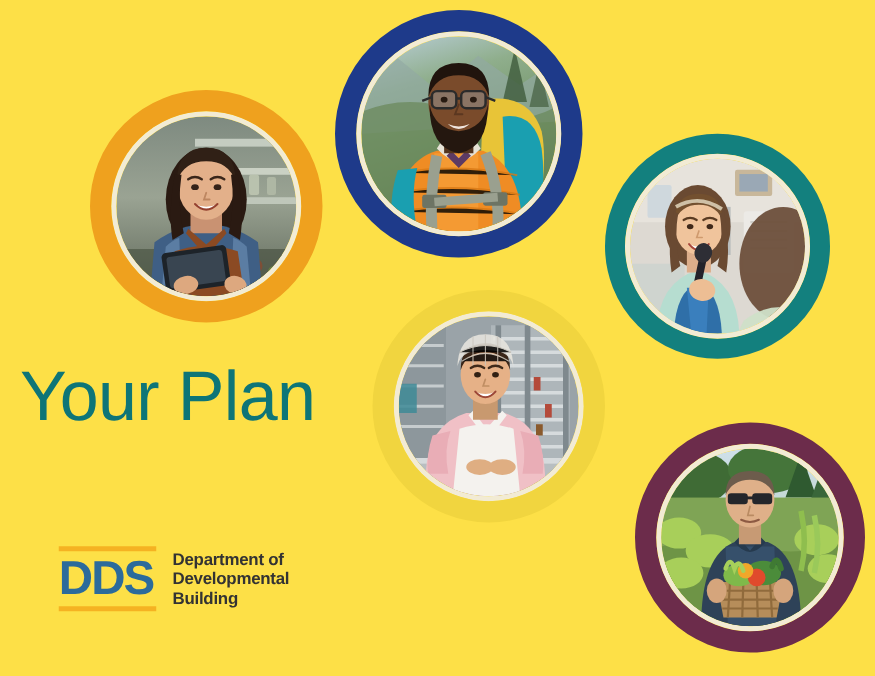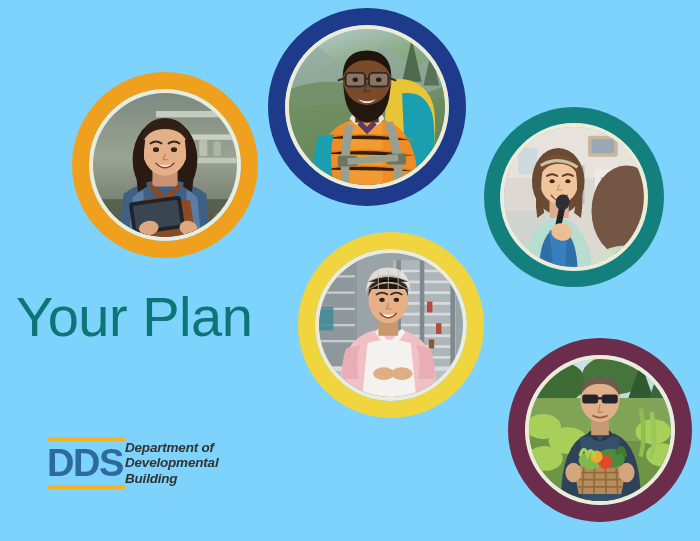--- a/index.html
+++ b/index.html
@@ -10,21 +10,21 @@
   }
   body {
     font-family: "Liberation Sans", sans-serif;
   }
 
   #slide {
     position: relative;
     width: 700px;
     height: 541px;
     overflow: hidden;
-    background: #7dd3fc;
+    background: #fde047;
   }
 
   
   .photo-circle {
     position: absolute;
     border-radius: 50%;
     box-sizing: border-box;
     overflow: hidden;
   }
   .photo-circle .inner-gap {
@@ -95,27 +95,26 @@
   #dds-letters {
     font-family: "Liberation Sans", sans-serif;
     font-size: 38px;
     line-height: 40px;
     font-weight: bold;
     color: #2C6B9B;
     letter-spacing: -1.5px;
     padding: 2px 0 2px 0;
   }
   #dds-wordmark {
-    margin-left: 0;
+    margin-left: 13px;
     font-size: 13.5px;
     line-height: 15.5px;
     font-weight: bold;
     color: #333333;
     letter-spacing: -0.2px;
-    font-style: italic;
   }
   #dds-wordmark div { white-space: nowrap; }
 </style>
 </head>
 <body>
 
 <div id="slide">
 
   <div class="photo-circle" id="circle-grocery">
     <div class="inner-gap">

